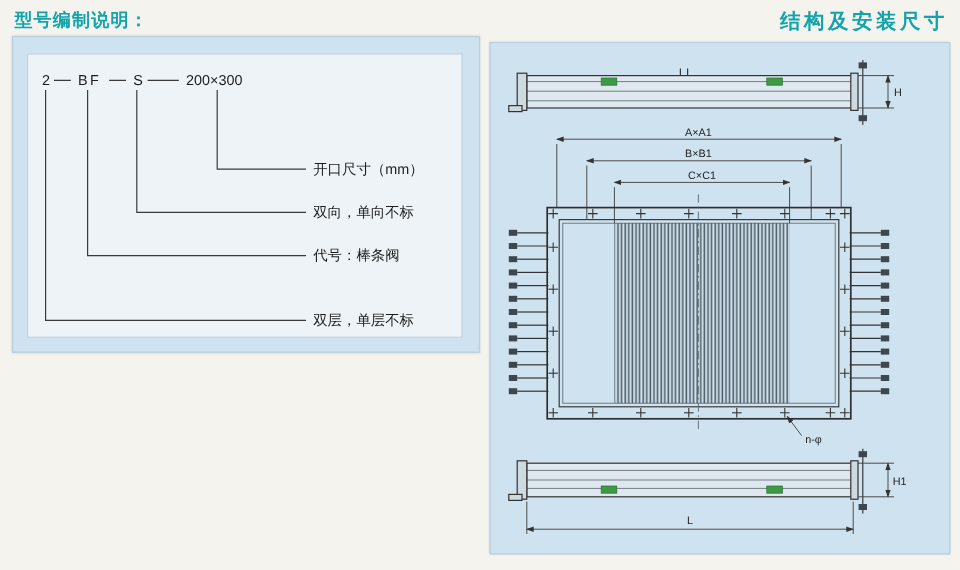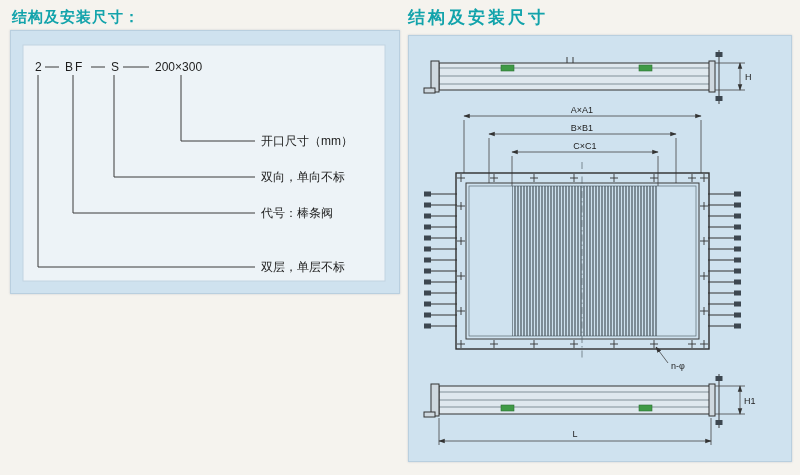--- a/index.html
+++ b/index.html
@@ -9,21 +9,21 @@
     font-family:"Liberation Sans","DejaVu Sans",sans-serif;
     position:relative;overflow:hidden;
   }
   .page{position:absolute;inset:0;}
   .section-title{
     position:absolute;
     color:#12a3ab;
     font-weight:bold;
   }
   .left-title{left:12px;top:8px;font-size:15px;letter-spacing:1px;}
-  .right-title{left:408px;top:6px;width:382px;text-align:left;font-size:17px;letter-spacing:3px;}
+  .right-title{left:408px;top:6px;width:382px;text-align:right;font-size:17px;letter-spacing:3px;}
   .panel{
     position:absolute;
     background:#cfe2ef;
     border:1px solid #b9cfdf;
     box-shadow:0 0 2px rgba(120,140,160,.35);
   }
   .left-panel{left:10px;top:30px;width:388px;height:262px;}
   .right-panel{left:408px;top:35px;width:382px;height:425px;}
   svg{display:block;}
   .ln{stroke:#3a3a3a;stroke-width:1;fill:none;}
@@ -37,21 +37,21 @@
   .grn{fill:#3f9a46;stroke:#2c6e32;stroke-width:.6;}
   .metal{fill:#dfe8ee;}
   .metal2{fill:#cfd9e0;}
   .darkbit{fill:#3d4750;}
 </style>
 </head>
 <body>
 
 <div class="page">
 
-  <div class="section-title left-title">结构及安装尺寸：</div>
+  <div class="section-title left-title">型号编制说明：</div>
   <div class="section-title right-title">结构及安装尺寸</div>
 
   <div class="panel left-panel">
     <svg width="388" height="262" viewBox="0 0 388 262">
       <rect x="12" y="14" width="362" height="236" fill="#edf3f7" stroke="#c2d4e2"></rect>
 
       <text class="codetxt" x="24" y="40">2</text>
       <line class="ln" x1="34" y1="36" x2="48" y2="36"></line>
       <text class="codetxt" x="54" y="40" style="letter-spacing:2px">BF</text>
       <line class="ln" x1="80" y1="36" x2="94" y2="36"></line>

